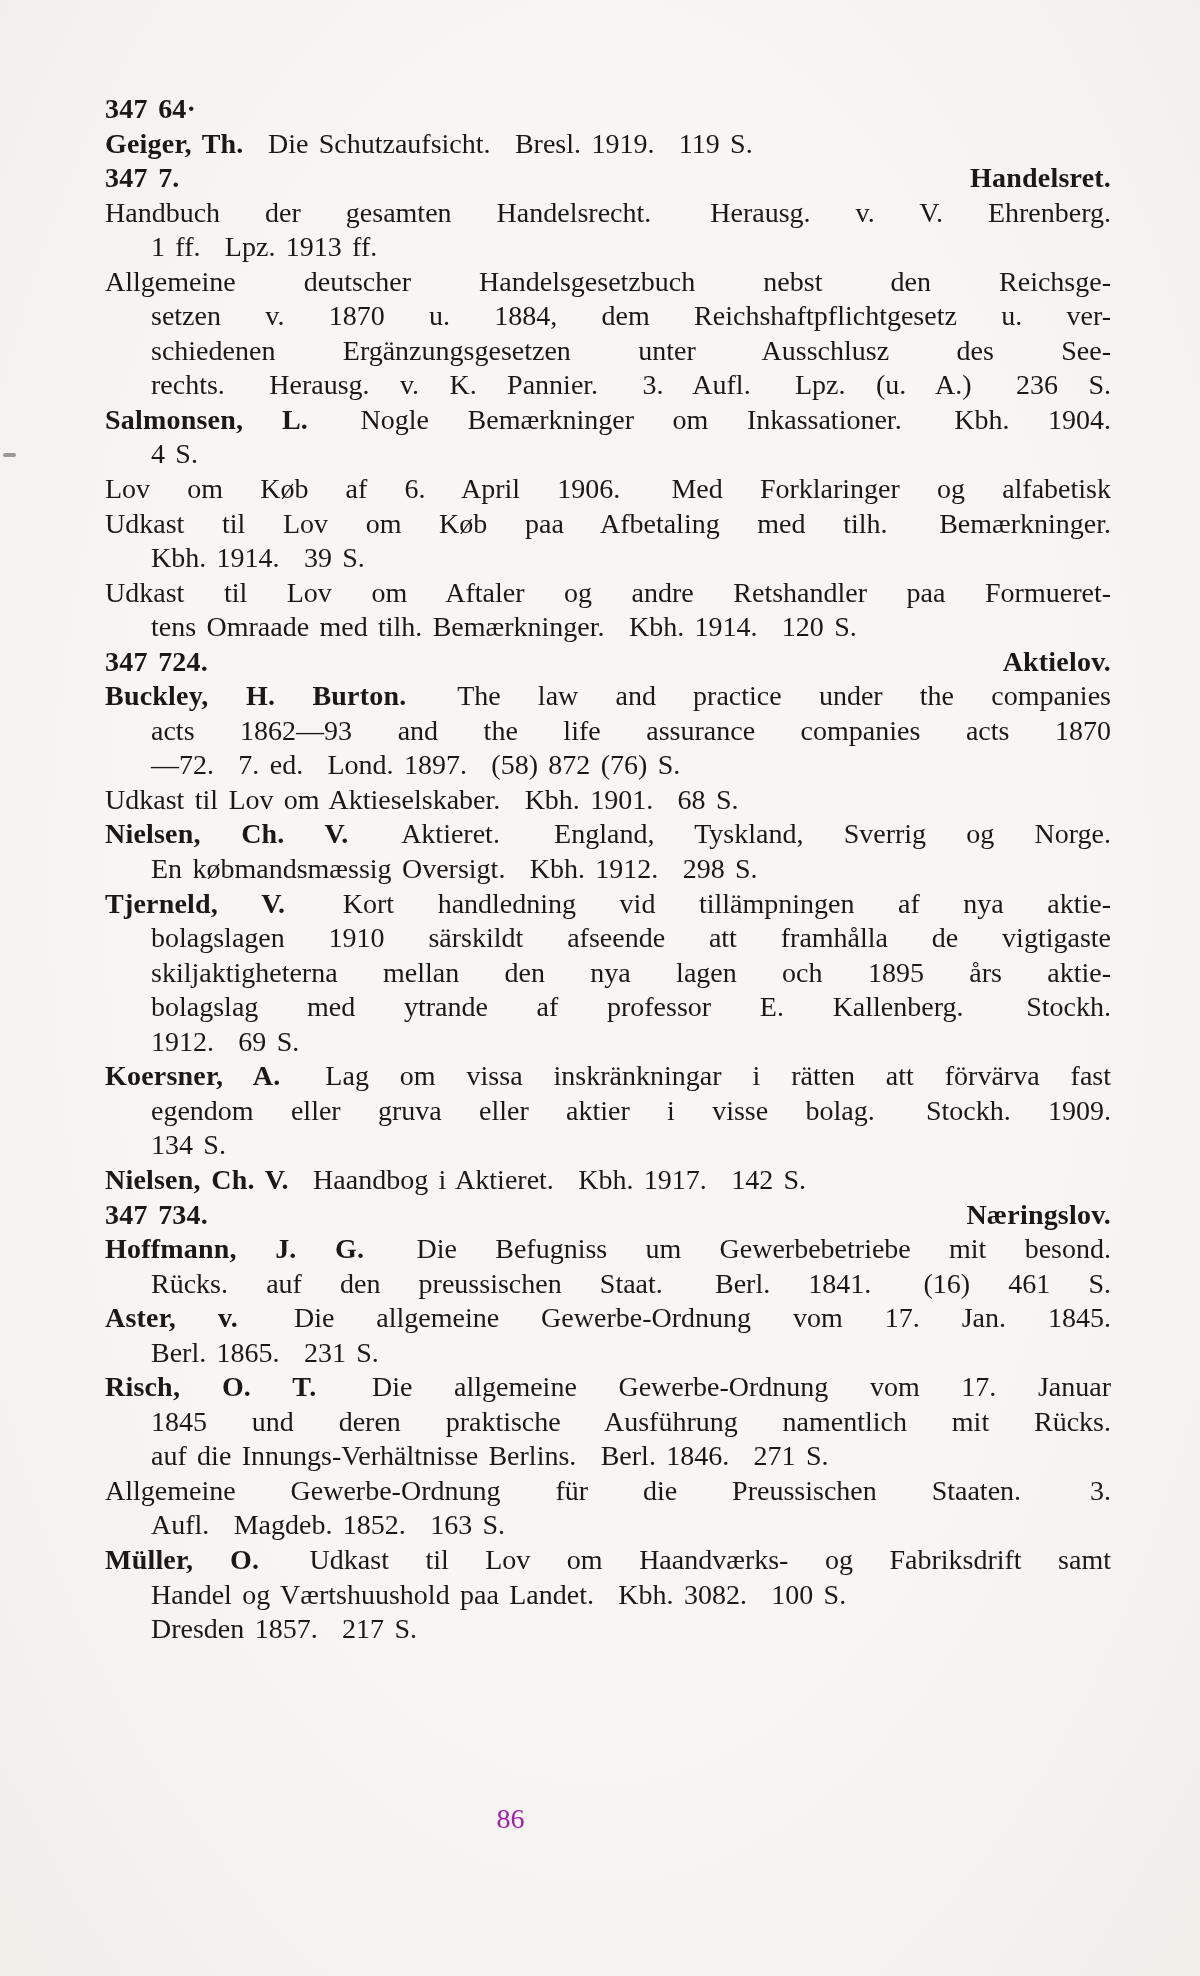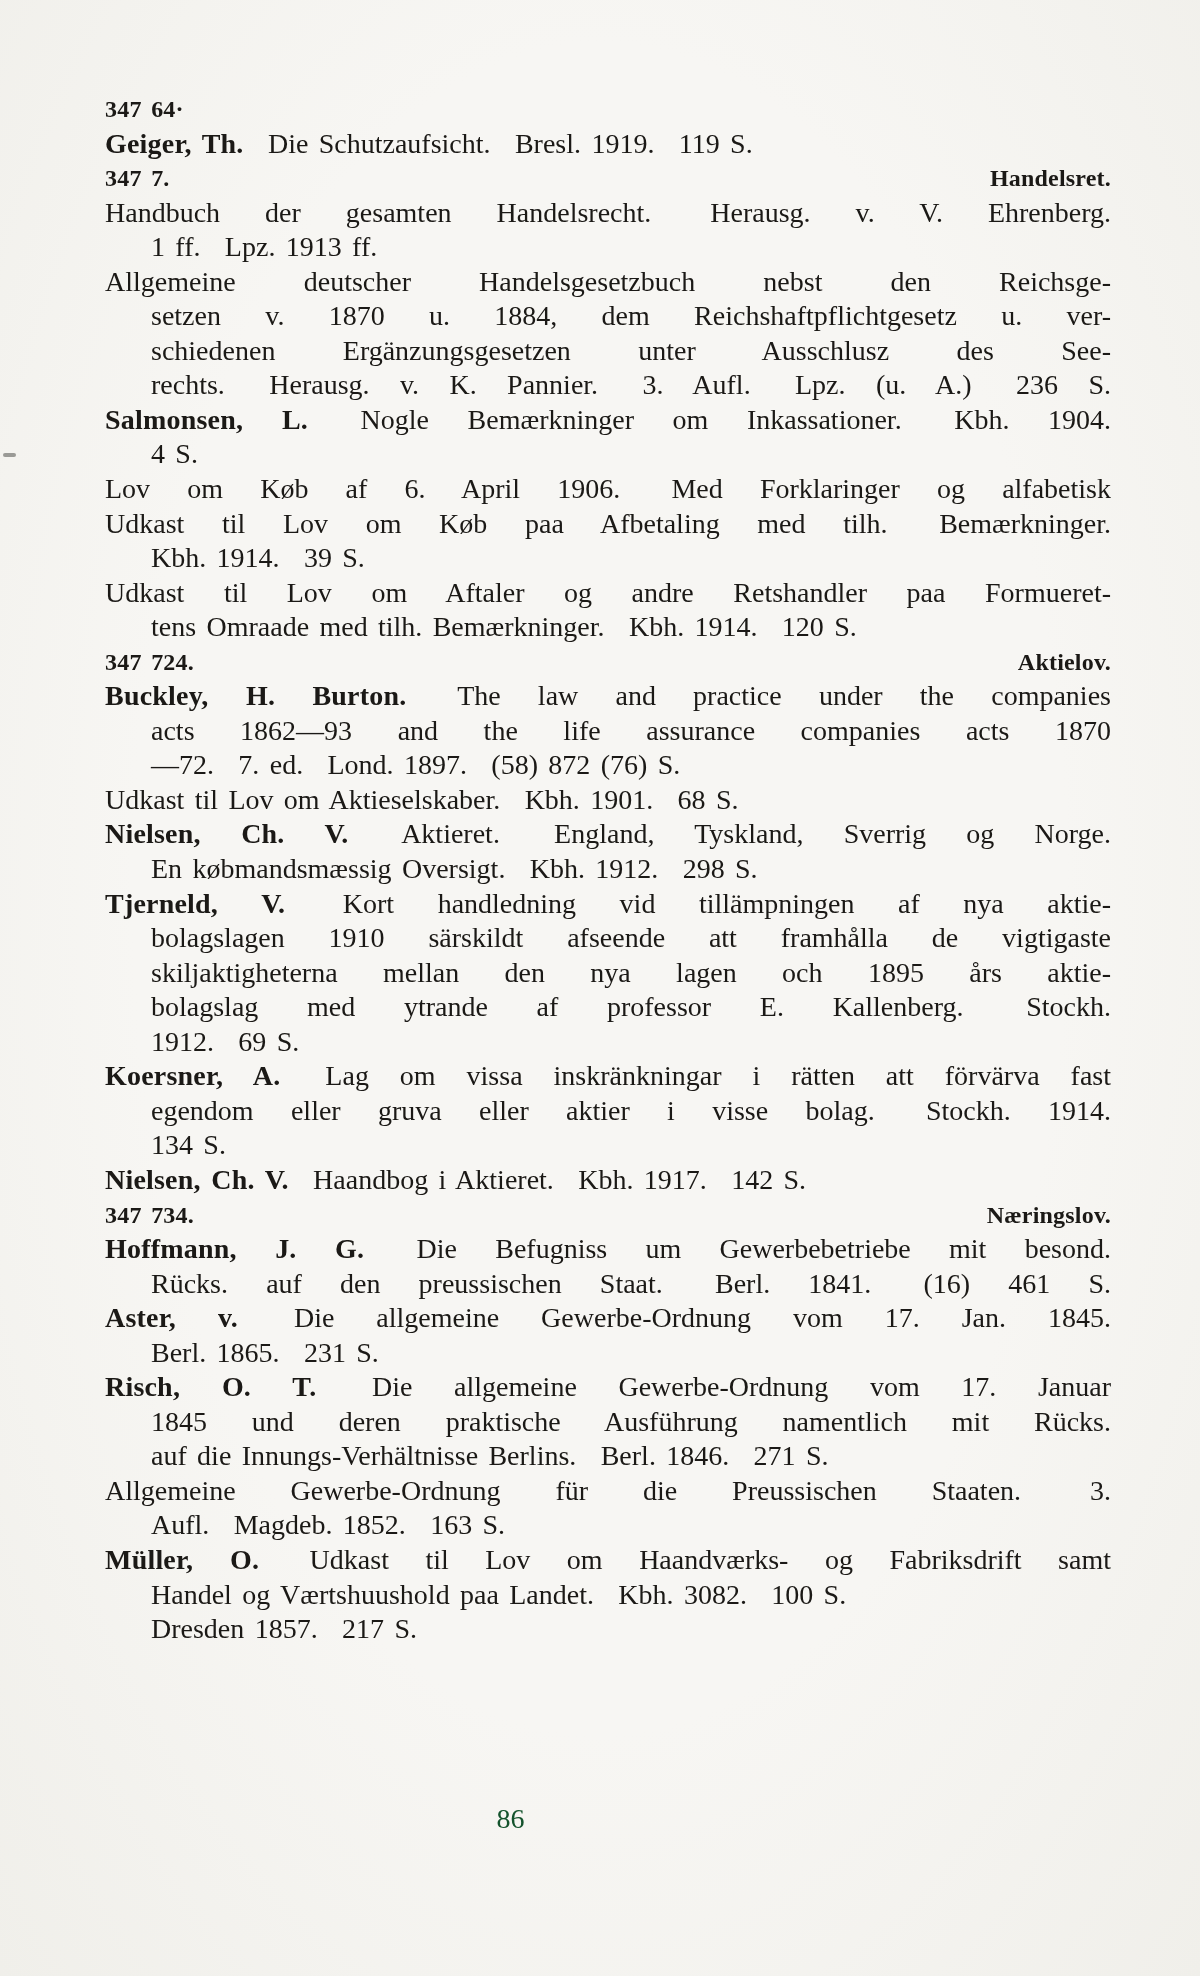--- a/index.html
+++ b/index.html
@@ -43,31 +43,31 @@
   }
   .indent {
     padding-left: 46px;
   }
   .heading {
     display: flex;
     justify-content: space-between;
     font-weight: bold;
   }
   .heading .b {
-    font-size: 24px;
+    font-size: 28px;
     font-family: Liberation Serif, serif;
   }
   .page-number {
     position: absolute;
     left: 0;
     top: 1803px;
     width: 1021px;
     text-align: center;
     font-size: 28px;
-    color: #14532d;
+    color: #a21caf;
   }
   .margin-mark {
     position: absolute;
     left: 3px;
     top: 453px;
     width: 13px;
     height: 4px;
     background: #6a6a66;
     opacity: 0.65;
     border-radius: 2px;
@@ -109,21 +109,21 @@
       <div class="line indent">—72.  7. ed.  Lond. 1897.  (58) 872 (76) S.</div>
       <div class="line">Udkast til Lov om Aktieselskaber.  Kbh. 1901.  68 S.</div>
       <div class="line justify"><span class="b">Nielsen, Ch. V.</span>  Aktieret.  England, Tyskland, Sverrig og Norge.</div>
       <div class="line indent">En købmandsmæssig Oversigt.  Kbh. 1912.  298 S.</div>
       <div class="line justify"><span class="b">Tjerneld, V.</span>  Kort handledning vid tillämpningen af nya aktie-</div>
       <div class="line indent justify">bolagslagen 1910 särskildt afseende att framhålla de vigtigaste</div>
       <div class="line indent justify">skiljaktigheterna mellan den nya lagen och 1895 års aktie-</div>
       <div class="line indent justify">bolagslag med ytrande af professor E. Kallenberg.  Stockh.</div>
       <div class="line indent">1912.  69 S.</div>
       <div class="line justify"><span class="b">Koersner, A.</span>  Lag om vissa inskränkningar i rätten att förvärva fast</div>
-      <div class="line indent justify">egendom eller gruva eller aktier i visse bolag.  Stockh. 1914.</div>
+      <div class="line indent justify">egendom eller gruva eller aktier i visse bolag.  Stockh. 1909.</div>
       <div class="line indent">134 S.</div>
       <div class="line"><span class="b">Nielsen, Ch. V.</span>  Haandbog i Aktieret.  Kbh. 1917.  142 S.</div>
       <div class="line heading">
         <span class="b">347 734.</span>
         <span class="b">Næringslov.</span>
       </div>
       <div class="line justify"><span class="b">Hoffmann, J. G.</span>  Die Befugniss um Gewerbebetriebe mit besond.</div>
       <div class="line indent justify">Rücks. auf den preussischen Staat.  Berl. 1841.  (16) 461 S.</div>
       <div class="line justify"><span class="b">Aster, v.</span>  Die allgemeine Gewerbe-Ordnung vom 17. Jan. 1845.</div>
       <div class="line indent">Berl. 1865.  231 S.</div>

